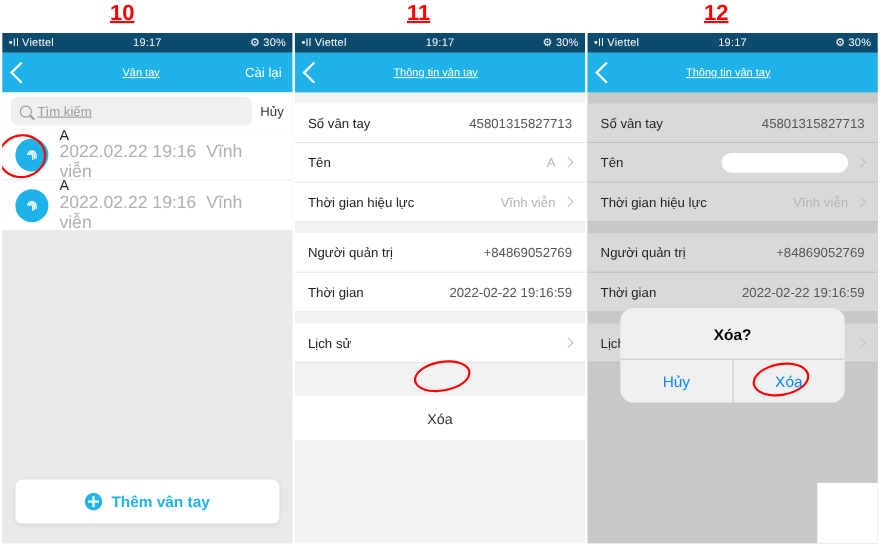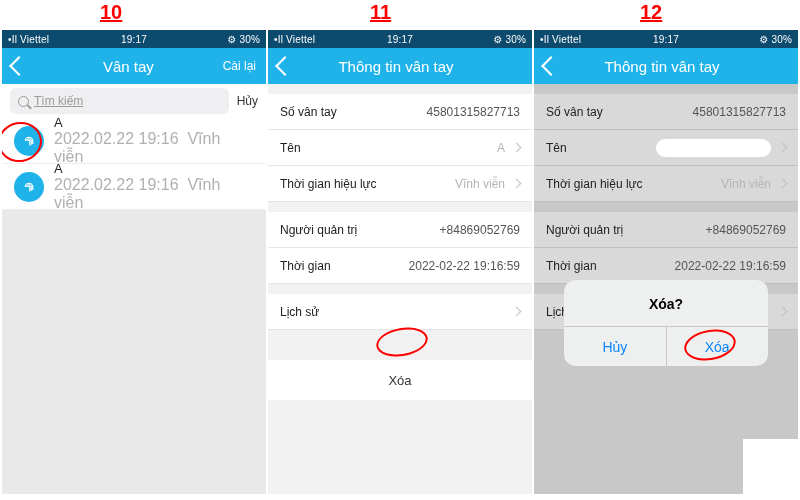--- a/index.html
+++ b/index.html
@@ -68,21 +68,21 @@
       padding: 0 10px;
       color: #fff;
     }
     .navhdr .back {
       width: 14px; height: 14px;
       border-left: 2px solid #fff;
       border-bottom: 2px solid #fff;
       transform: rotate(45deg);
       margin-right: 8px;
     }
-    .navhdr .title { flex: 1; text-align: center; font-size: 15px; font-weight: 500; }
+    .navhdr .title { flex: 1; text-align: center; font-size: 10px; font-weight: 500; text-decoration: underline; }
     .navhdr .right-btn { font-size: 12px; min-width: 30px; text-align: right; }
 
     
     .searchbar {
       display: flex;
       align-items: center;
       height: 34px;
       background: #fff;
       padding: 4px 8px;
       gap: 8px;
@@ -267,20 +267,24 @@
       </div>
       <div class="txt">
         <div class="name">A</div>
         <div class="meta">
           <span>2022.02.22 19:16</span>&nbsp;&nbsp;<span>Vĩnh viễn</span>
         </div>
       </div>
     </div>
   </div>
 
+  <div class="add-btn">
+    <span class="plus"></span>
+    <span>Thêm vân tay</span>
+  </div>
 
   <div class="red-ellipse" style="left:-4px; top:92px; width:44px; height:40px;"></div>
 </div>
 
 <div class="panel p2">
 
   <div class="statusbar">
     <span class="sb-left">•Il Viettel</span>
     <span class="sb-center">19:17</span>
     <span class="sb-right">⚙ 30%</span>

